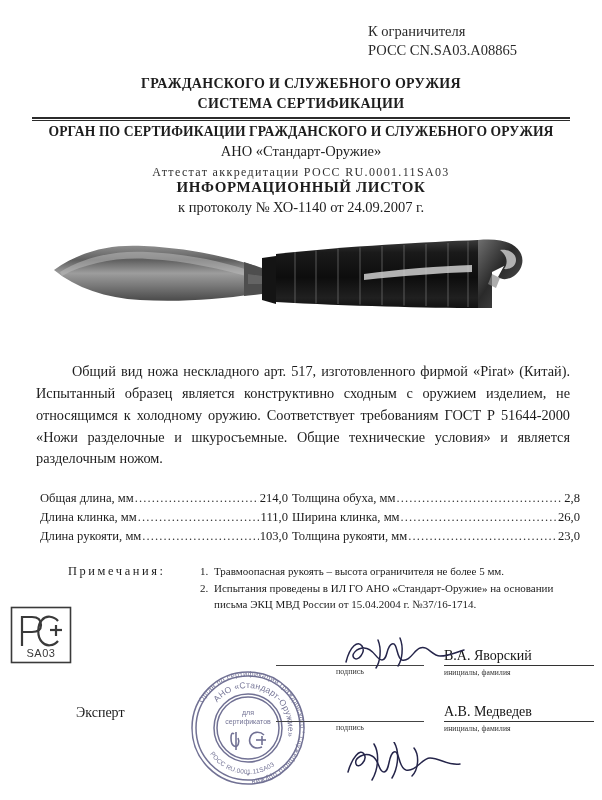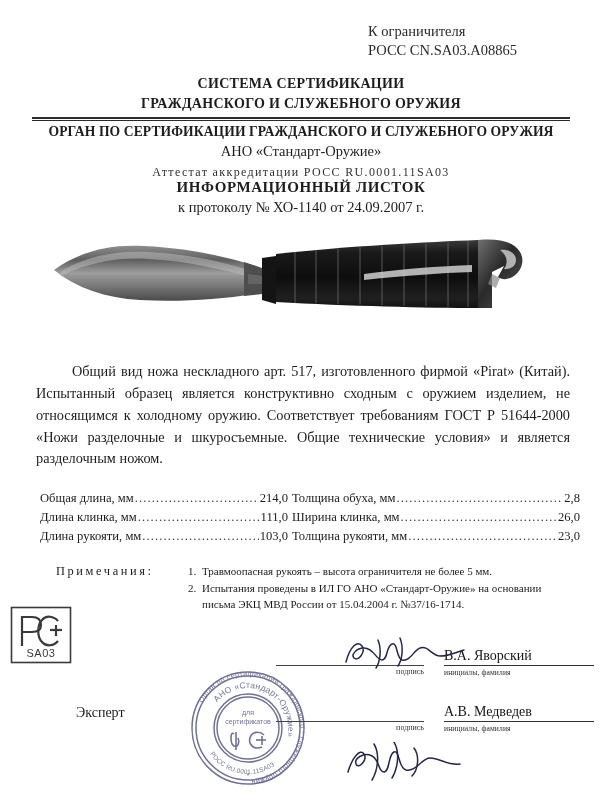--- a/index.html
+++ b/index.html
@@ -150,21 +150,21 @@
     letter-spacing: 1.1px;
     margin: 0 1px;
     color: #3a3a3a;
   }
   .spec-val { flex: 0 0 auto; }
 
   
   .notes {
     position: absolute;
     top: 563px;
-    left: 56px;
+    left: 68px;
     width: 500px;
     display: flex;
     font-size: 11px;
     color: #1c1c1c;
   }
   .notes-label {
     flex: 0 0 132px;
     letter-spacing: 2.6px;
     font-size: 12.4px;
     padding-top: 1px;
@@ -210,21 +210,21 @@
     position: absolute;
     left: 200px;
     top: 0;
     width: 148px;
   }
   .sig-line {
     border-bottom: 1px solid #444;
     height: 17px;
   }
   .sig-caption {
-    text-align: right;
+    text-align: center;
     font-size: 8px;
     color: #2e2e2e;
     padding-top: 1px;
   }
   .sig-name-wrap {
     position: absolute;
     left: 368px;
     top: 0;
     width: 150px;
   }
@@ -266,22 +266,22 @@
 <body>
 
 <div class="page">
 
   <div class="cert-ref">
     <div>К ограничителя</div>
     <div>РОСС CN.SA03.A08865</div>
   </div>
 
   <div class="header">
+    <div class="sys-title">ГРАЖДАНСКОГО И СЛУЖЕБНОГО ОРУЖИЯ</div>
     <div class="sys-title">СИСТЕМА СЕРТИФИКАЦИИ</div>
-    <div class="sys-title">ГРАЖДАНСКОГО И СЛУЖЕБНОГО ОРУЖИЯ</div>
     <div class="rule-double"></div>
     <div class="org-line">ОРГАН ПО СЕРТИФИКАЦИИ ГРАЖДАНСКОГО И СЛУЖЕБНОГО ОРУЖИЯ</div>
     <div class="org-name">АНО «Стандарт-Оружие»</div>
     <div class="accred">Аттестат аккредитации РОСС RU.0001.11SA03</div>
   </div>
 
   <div class="doc-title-block">
     <div class="doc-title">ИНФОРМАЦИОННЫЙ ЛИСТОК</div>
     <div class="doc-subtitle">к протоколу № ХО-1140 от  24.09.2007 г.</div>
   </div>

